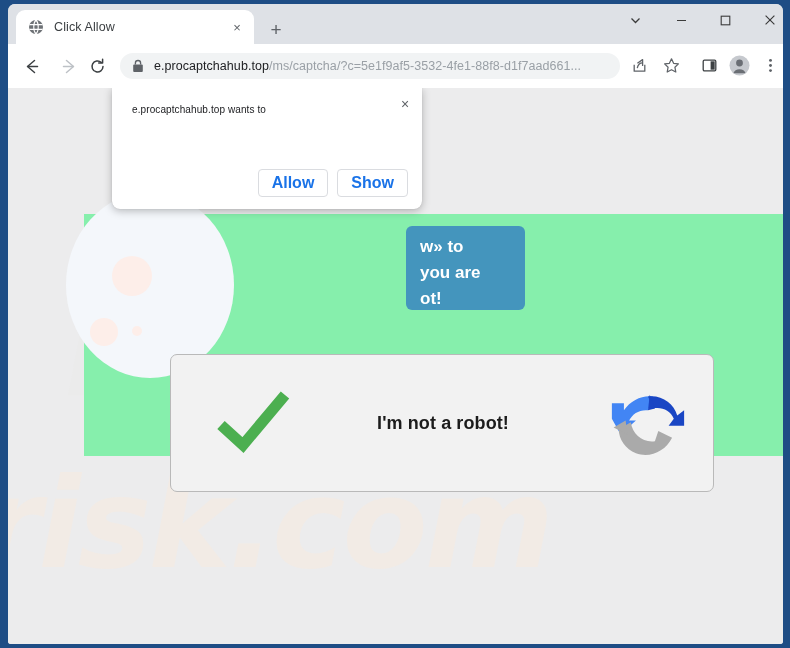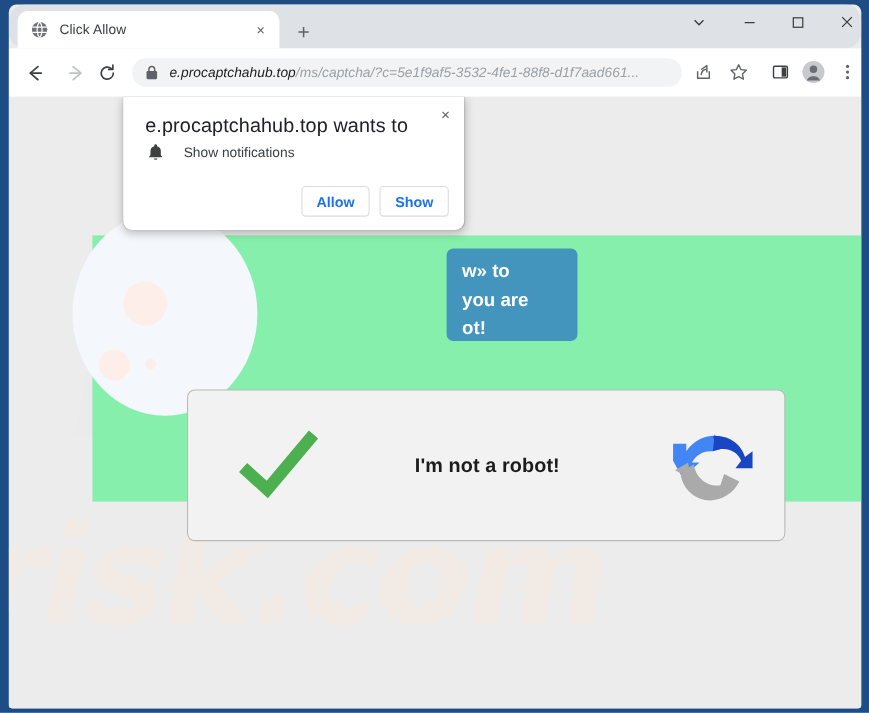--- a/index.html
+++ b/index.html
@@ -30,21 +30,20 @@
     border-radius: 7px 7px 3px 3px;
     overflow: hidden;
   }
 
   
   .tabstrip {
     position: absolute;
     left: 0; top: 0;
     width: 775px; height: 40px;
     background: #dee1e6;
-    border-radius: 15px;
   }
   .tab {
     position: absolute;
     left: 8px; top: 6px;
     width: 238px; height: 34px;
     background: #ffffff;
     border-radius: 9px 9px 0 0;
     display: flex;
     align-items: center;
     padding: 0 8px 0 12px;
@@ -139,21 +138,20 @@
     width: 12px; height: 14px;
     margin-right: 10px;
     display: block;
   }
   .url-text {
     font-size: 12.5px;
     color: #9aa0a6;
     white-space: nowrap;
     overflow: hidden;
     letter-spacing: 0.05px;
-    font-style: italic;
   }
   .url-text b {
     color: #202124;
     font-weight: normal;
   }
 
   .tbicon {
     position: absolute;
     top: 7px;
     width: 28px; height: 28px;
@@ -292,21 +290,21 @@
     display: flex;
     align-items: center;
     justify-content: center;
     color: #5f6368;
     font-size: 14px;
     line-height: 1;
   }
   .perm-title {
     position: absolute;
     left: 20px; top: 16px;
-    font-size: 18px;
+    font-size: 10px;
     color: #202124;
     letter-spacing: 0.1px;
     text-align: right;
   }
   .perm-row {
     position: absolute;
     left: 22px; top: 42px;
     display: flex;
     align-items: center;
   }
@@ -326,21 +324,21 @@
     gap: 9px;
   }
   .perm-btn {
     min-width: 58px;
     height: 28px;
     padding: 0 13px;
     border: 1px solid #dadce0;
     border-radius: 4px;
     background: #ffffff;
     color: #1a73e8;
-    font-size: 13px;
+    font-size: 16px;
     font-weight: bold;
     font-family: "Liberation Sans", sans-serif;
     display: flex;
     align-items: center;
     justify-content: center;
     box-sizing: border-box;
   }
 </style>
 </head>
 <body>
@@ -477,27 +475,20 @@
 
             <path d="M16 56 L30 48 C32 62 44 72 58 70 L62 58 L78 66 C70 82 52 90 36 84 C24 79 16 68 16 56 Z" fill="#aaaaaa"></path>
             <path d="M10 54 L24 46 L26 62 Z" fill="#aaaaaa"></path>
           </svg>
         </div>
       </div>
 
       <div class="perm-dialog">
         <div class="perm-close">×</div>
         <div class="perm-title">e.procaptchahub.top wants to</div>
-        <div class="perm-row">
-          <svg class="perm-bell" viewBox="0 0 15 17">
-            <path d="M7.5 1.2 a1.3 1.3 0 0 1 1.3 1.3 v0.5 a4.6 4.6 0 0 1 3.4 4.4 v3.4 l1.5 2.2 H1.3 L2.8 10.8 V7.4 a4.6 4.6 0 0 1 3.4 -4.4 V2.5 A1.3 1.3 0 0 1 7.5 1.2 Z" fill="#3c4043"></path>
-            <path d="M5.7 14 a1.9 1.9 0 0 0 3.6 0 Z" fill="#3c4043"></path>
-          </svg>
-          <span class="perm-permission">Show notifications</span>
-        </div>
         <div class="perm-actions">
           <button class="perm-btn">Allow</button>
           <button class="perm-btn">Show</button>
         </div>
       </div>
 
     </div>
   </div>
 </div>
 

